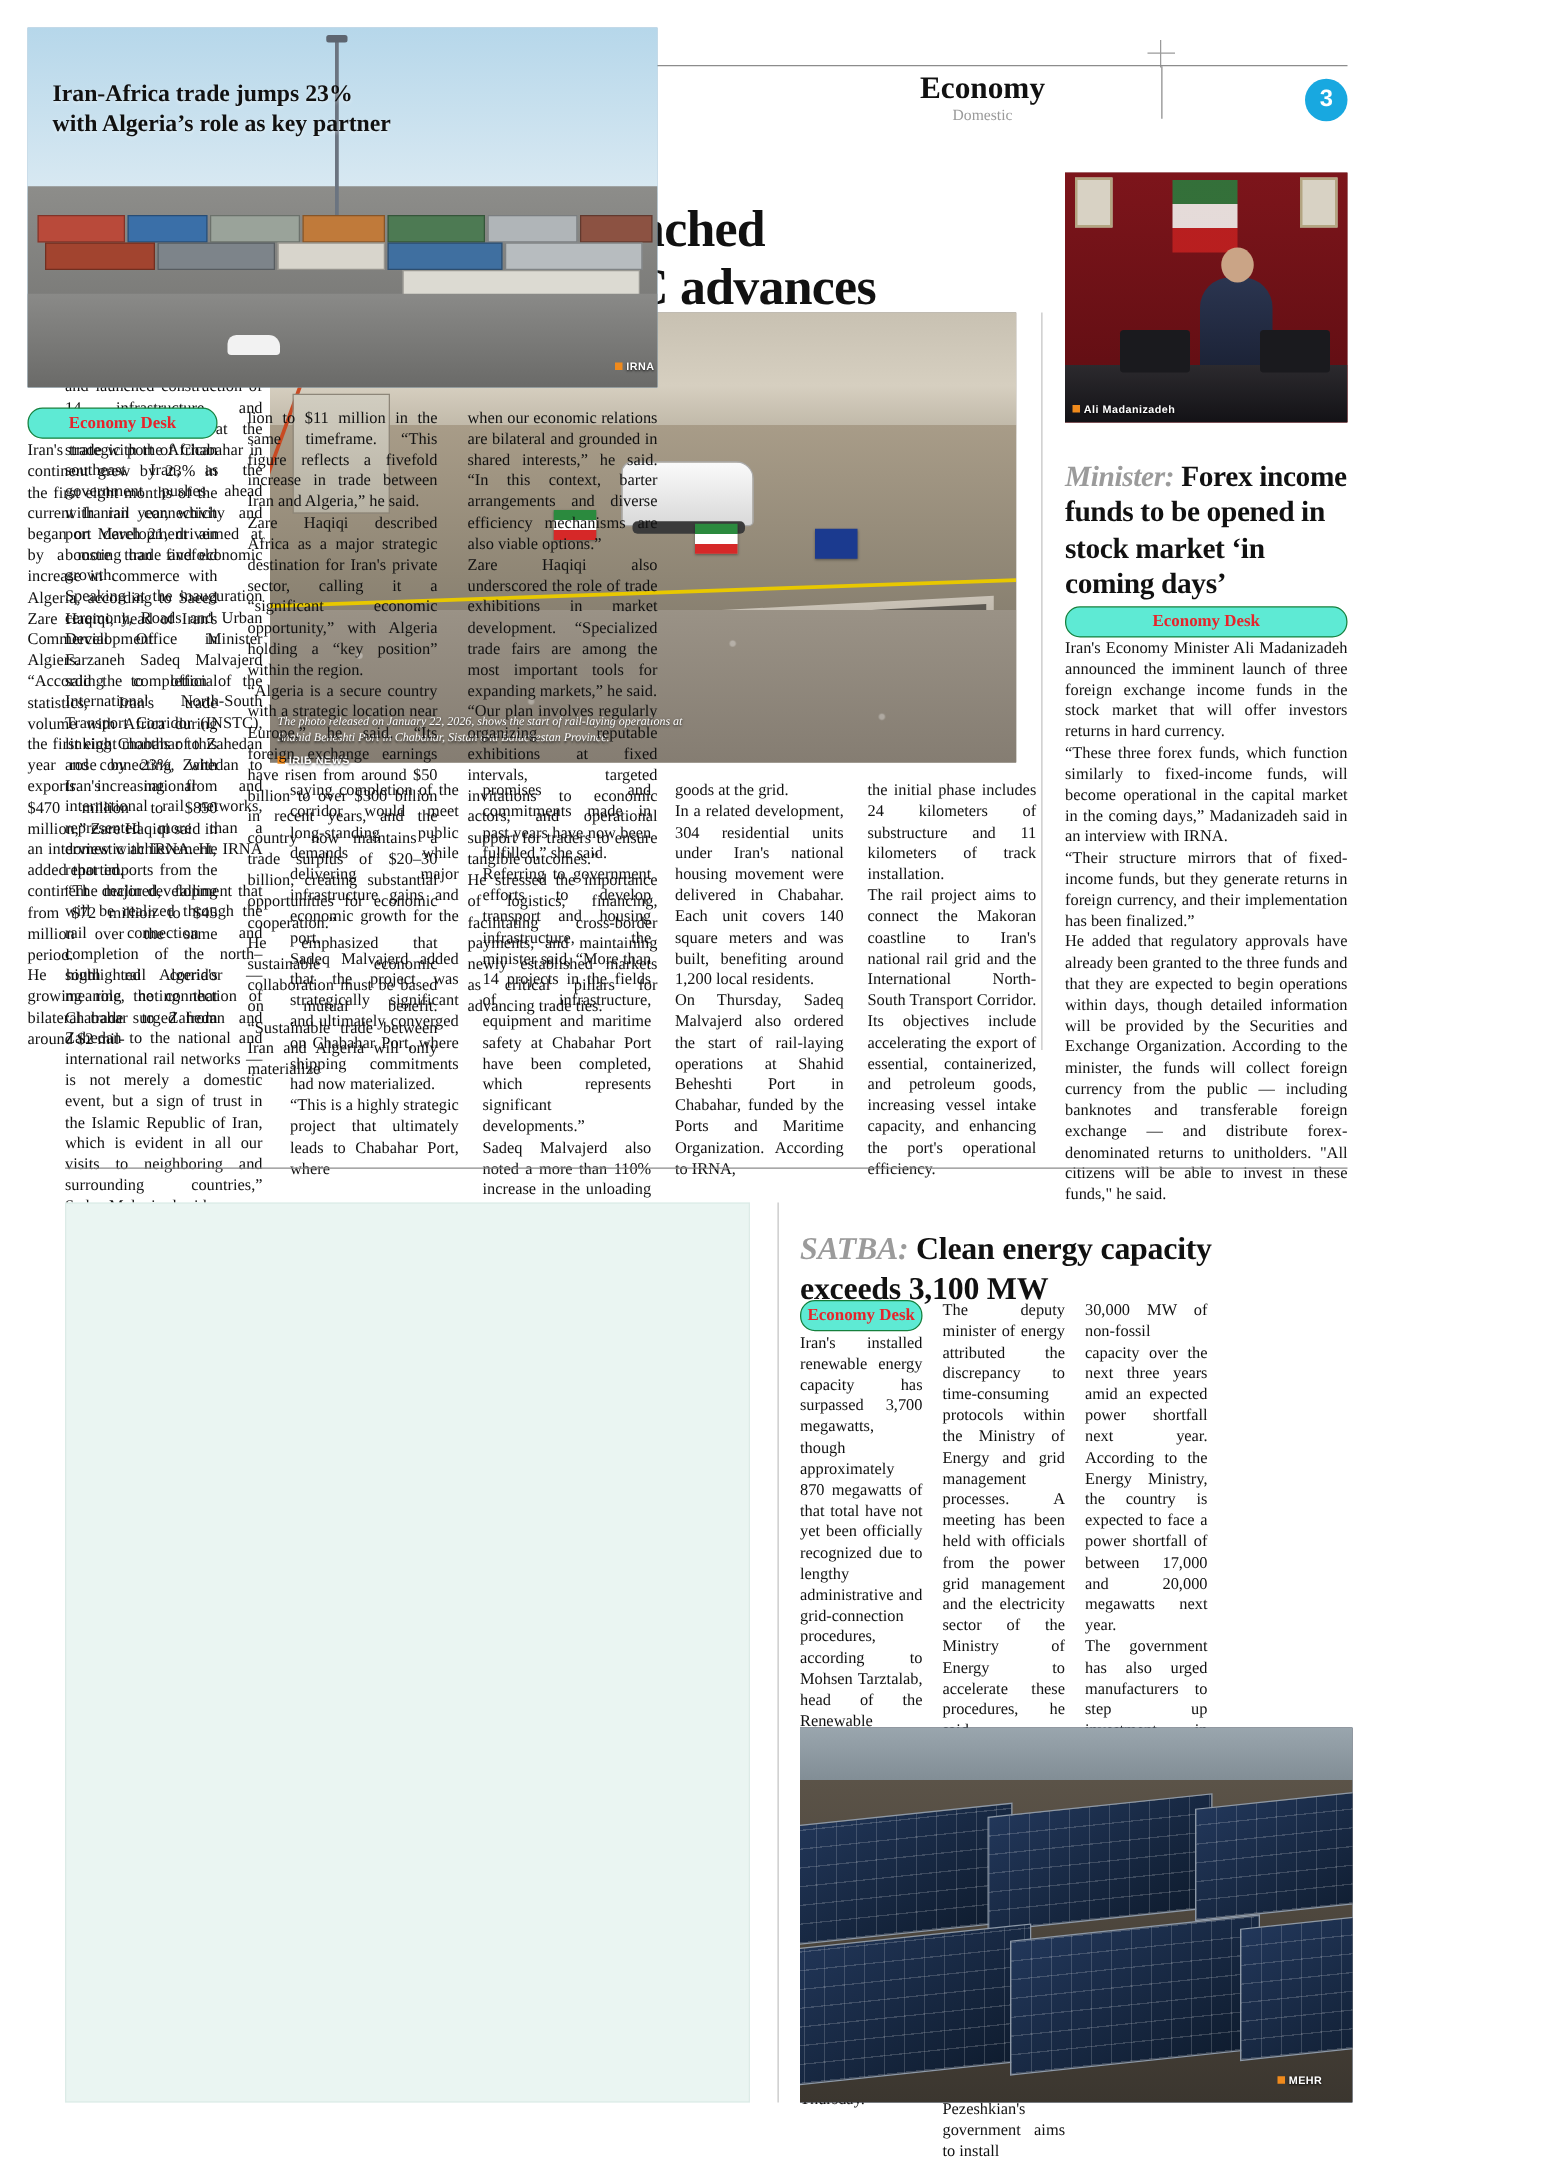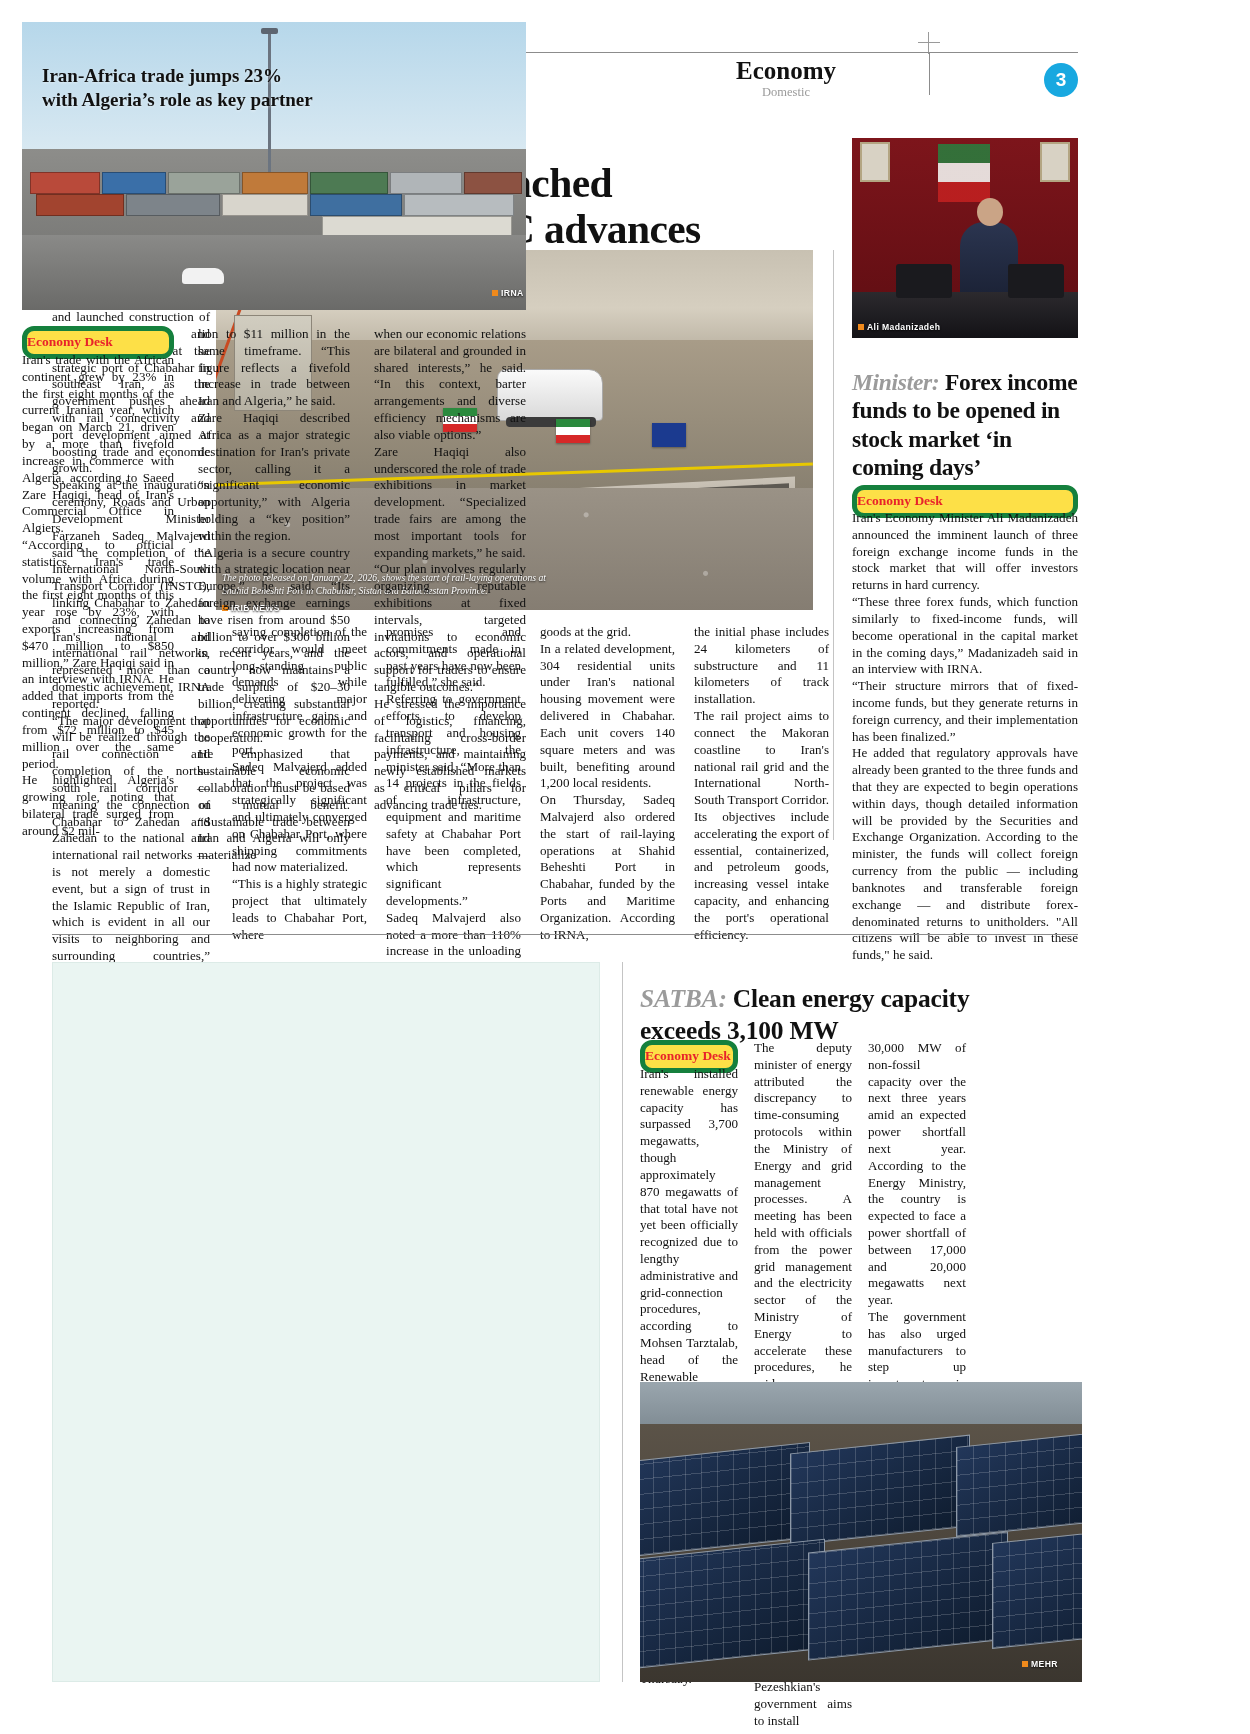--- a/index.html
+++ b/index.html
@@ -57,24 +57,24 @@
 
   
   .lead-head {
     position: absolute; left: 52px; top: 132px; width: 800px;
     font-size: 41.5px; font-weight: bold; line-height: 1.12;
     letter-spacing: -0.6px;
   }
   .lead-head .l2 { display: block; }
 
   .desk-badge {
-    border: 5px solid #15803d; border-radius: 12px;
+    border: 1px solid #15803d; border-radius: 12px;
     color: #e8232a; font-weight: bold; font-size: 13.5px;
-    text-align: left; padding: 3px 0 4px;
-    background: #fde047;
+    text-align: center; padding: 3px 0 4px;
+    background: #5eead4;
     font-family: "Liberation Serif", serif;
   }
 
   .col { font-size: 13.1px; line-height: 1.285; text-align: justify; }
   .col p { margin: 0; }
 
   #lead-col1 { position: absolute; left: 52px; top: 250px; width: 158px; }
   #lead-col1 .desk-badge { margin-bottom: 8px; }
 
   

